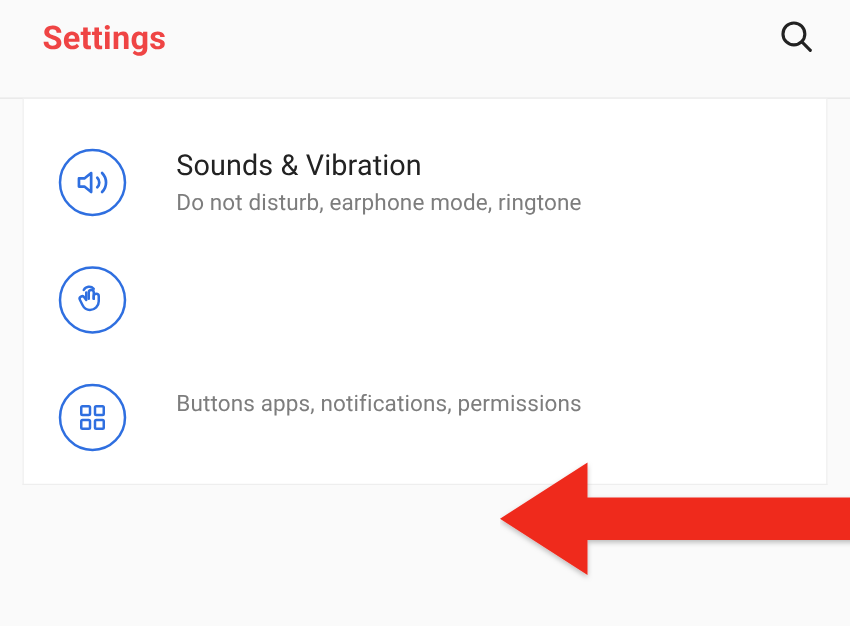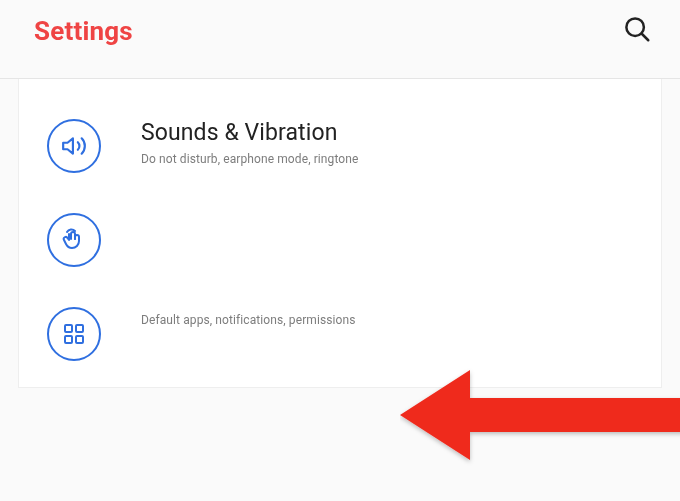--- a/index.html
+++ b/index.html
@@ -61,21 +61,21 @@
     flex-direction: column;
     justify-content: center;
   }
   .row-title {
     font-size: 23px;
     color: #222;
     font-weight: 400;
     letter-spacing: 0.1px;
   }
   .row-sub {
-    font-size: 12px;
+    font-size: 18px;
     color: #7d7d7d;
     margin-top: 6px;
     letter-spacing: 0.1px;
   }
   .arrow-overlay {
     position: absolute;
     left: 400px;
     top: 360px;
     pointer-events: none;
   }
@@ -124,21 +124,21 @@
   <div class="row">
     <div class="icon-circle">
       <svg width="24" height="24" viewBox="0 0 24 24" fill="none" stroke="currentColor" stroke-width="2" stroke-linecap="round" stroke-linejoin="round">
         <rect x="3" y="3" width="7" height="7" rx="1"></rect>
         <rect x="14" y="3" width="7" height="7" rx="1"></rect>
         <rect x="3" y="14" width="7" height="7" rx="1"></rect>
         <rect x="14" y="14" width="7" height="7" rx="1"></rect>
       </svg>
     </div>
     <div class="row-text">
-      <div class="row-sub">Default apps, notifications, permissions</div>
+      <div class="row-sub">Buttons apps, notifications, permissions</div>
     </div>
   </div>
 
 </div>
 
 <svg class="arrow-overlay" width="300" height="120" viewBox="0 0 300 120">
   <defs>
     <filter id="s" x="-20%" y="-20%" width="140%" height="140%">
       <feDropShadow dx="0" dy="2" stdDeviation="2" flood-color="rgba(0,0,0,0.25)"></feDropShadow>
     </filter>

